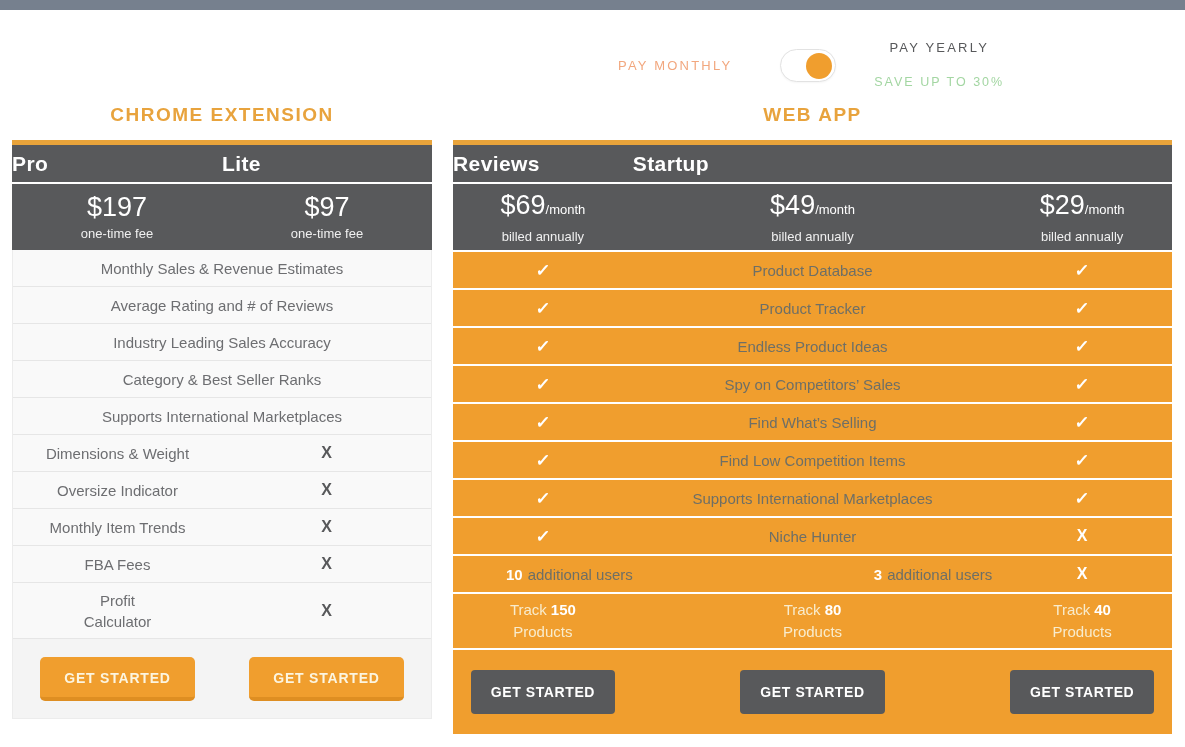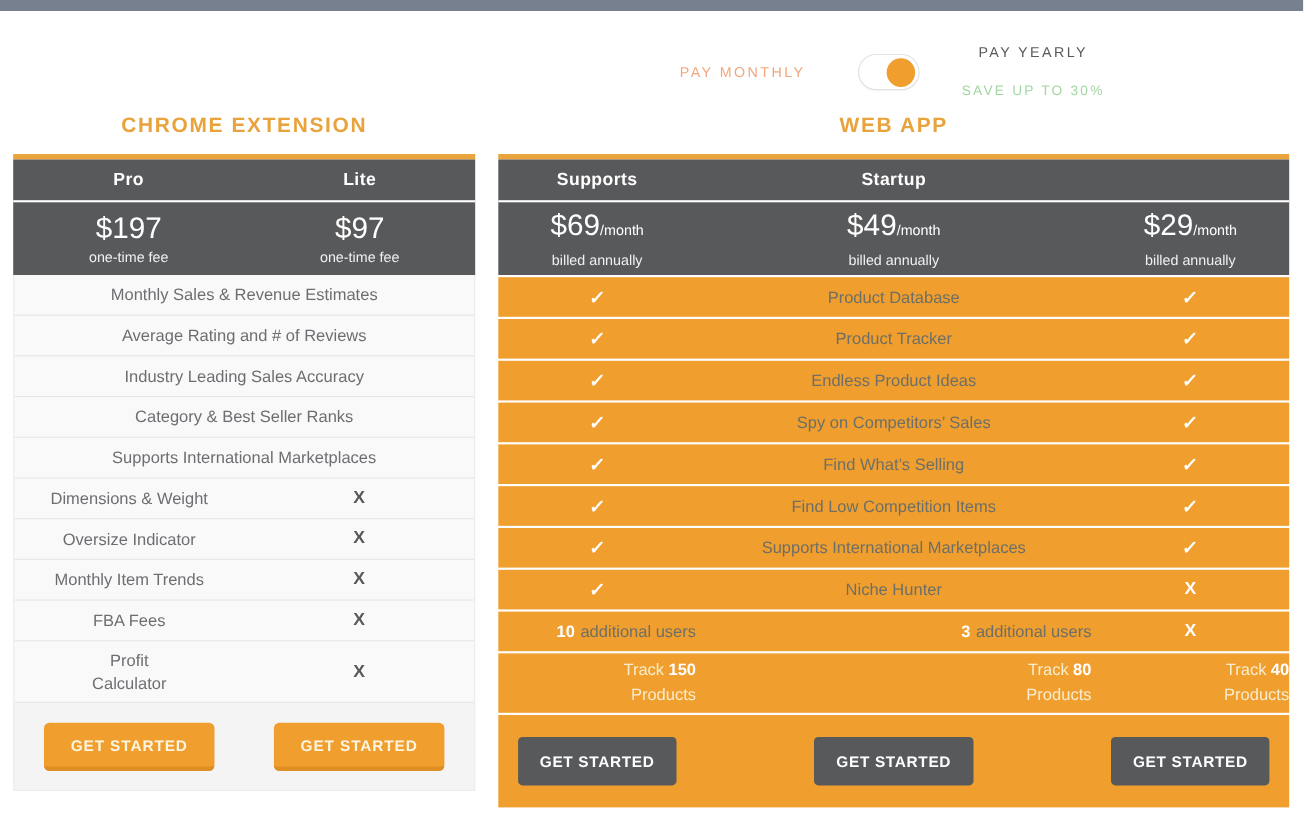--- a/index.html
+++ b/index.html
@@ -20,21 +20,21 @@
   .save-note { font-size:12.5px; letter-spacing:2px; color:#A3D6A2; }
 
   
   .col { position:absolute; top:104px; }
   .col-left  { left:12px;  width:420px; }
   .col-right { left:453px; width:719px; }
   .col h2 { text-align:center; font-size:19px; font-weight:bold; letter-spacing:1.5px;
             color:#E8A33D; margin-bottom:14px; }
   .table { border-top:5px solid #E9A43B; }
   .thead { background:#58595B; height:39px; display:grid; align-items:center; border-bottom:2px solid #fff; }
-  .thead .plan-name { text-align:center; color:#fff; font-weight:bold; font-size:16px; letter-spacing:.4px; }
+  .thead .plan-name { color:#fff; font-weight:bold; font-size:21px; letter-spacing:.4px; }
   .price-row { background:#58595B; height:66px; display:grid; }
   .price-cell { display:flex; flex-direction:column; align-items:center; justify-content:center;text-align:right; }
   .price-big { color:#fff; font-size:27px; font-weight:500; line-height:28px; }
   .price-suffix { font-size:13px; font-weight:normal; color:#fff; }
   .price-note { color:#F0F0F0; font-size:13px; margin-top:5px; }
   .grid2 { grid-template-columns:1fr 1fr; }
   .grid3 { grid-template-columns:1fr 2fr 1fr; }
 
   
   .ce-body { background:#F9F9F9; border-left:1px solid #ECECEC; border-right:1px solid #ECECEC; }
@@ -55,21 +55,21 @@
 
   
   .wa-row { background:#F09E2E; height:36px; margin-top:2px; display:grid;
             grid-template-columns:1fr 2fr 1fr; align-items:center; }
   .wa-row .check { text-align:center; color:#fff; font-weight:bold; font-size:17px; transform:skewX(-6deg); }
   .wa-row .x-mark { text-align:center; color:#fff; font-weight:bold; font-size:16px; }
   .wa-row .feat-label { text-align:center; color:#6E6F66; font-size:15px; }
   .wa-row .users-cell { text-align:right; font-size:15px; color:#6E6F66; }
   .wa-row .users-cell .num { color:#fff; font-weight:bold; margin-right:5px; }
   .wa-row.track { height:54px; }
-  .track-cell { text-align:right; color:#F8ECCD; font-size:15px; line-height:22px; }
+  .track-cell { text-align:center; color:#F8ECCD; font-size:15px; line-height:22px; }
   .track-cell .num { color:#fff; font-weight:bold; margin-left:4px; }
   .wa-footer { background:#F09E2E; height:84px; margin-top:2px; display:grid;
                grid-template-columns:1fr 2fr 1fr; align-items:center; justify-items:center; }
   .btn-dark { background:#58595B; color:#fff; border:none; border-radius:4px; font-family:inherit;
               font-size:14px; font-weight:bold; letter-spacing:.6px; padding:14px 20px; cursor:pointer; }
 </style>
 </head>
 <body>
 
 <div class="page">
@@ -151,21 +151,21 @@
         <button class="btn-orange">GET STARTED</button>
       </div>
     </div>
   </section>
 
   <section class="col col-right">
     <h2>WEB APP</h2>
     <div class="table">
 
       <div class="thead grid3">
-        <div class="plan-name">Supports</div>
+        <div class="plan-name">Reviews</div>
         <div class="plan-name">Startup</div>
       </div>
 
       <div class="price-row grid3">
         <div class="price-cell">
           <span class="price-big"><span>$69</span><span class="price-suffix">/month</span></span>
           <span class="price-note">billed annually</span>
         </div>
         <div class="price-cell">
           <span class="price-big"><span>$49</span><span class="price-suffix">/month</span></span>

